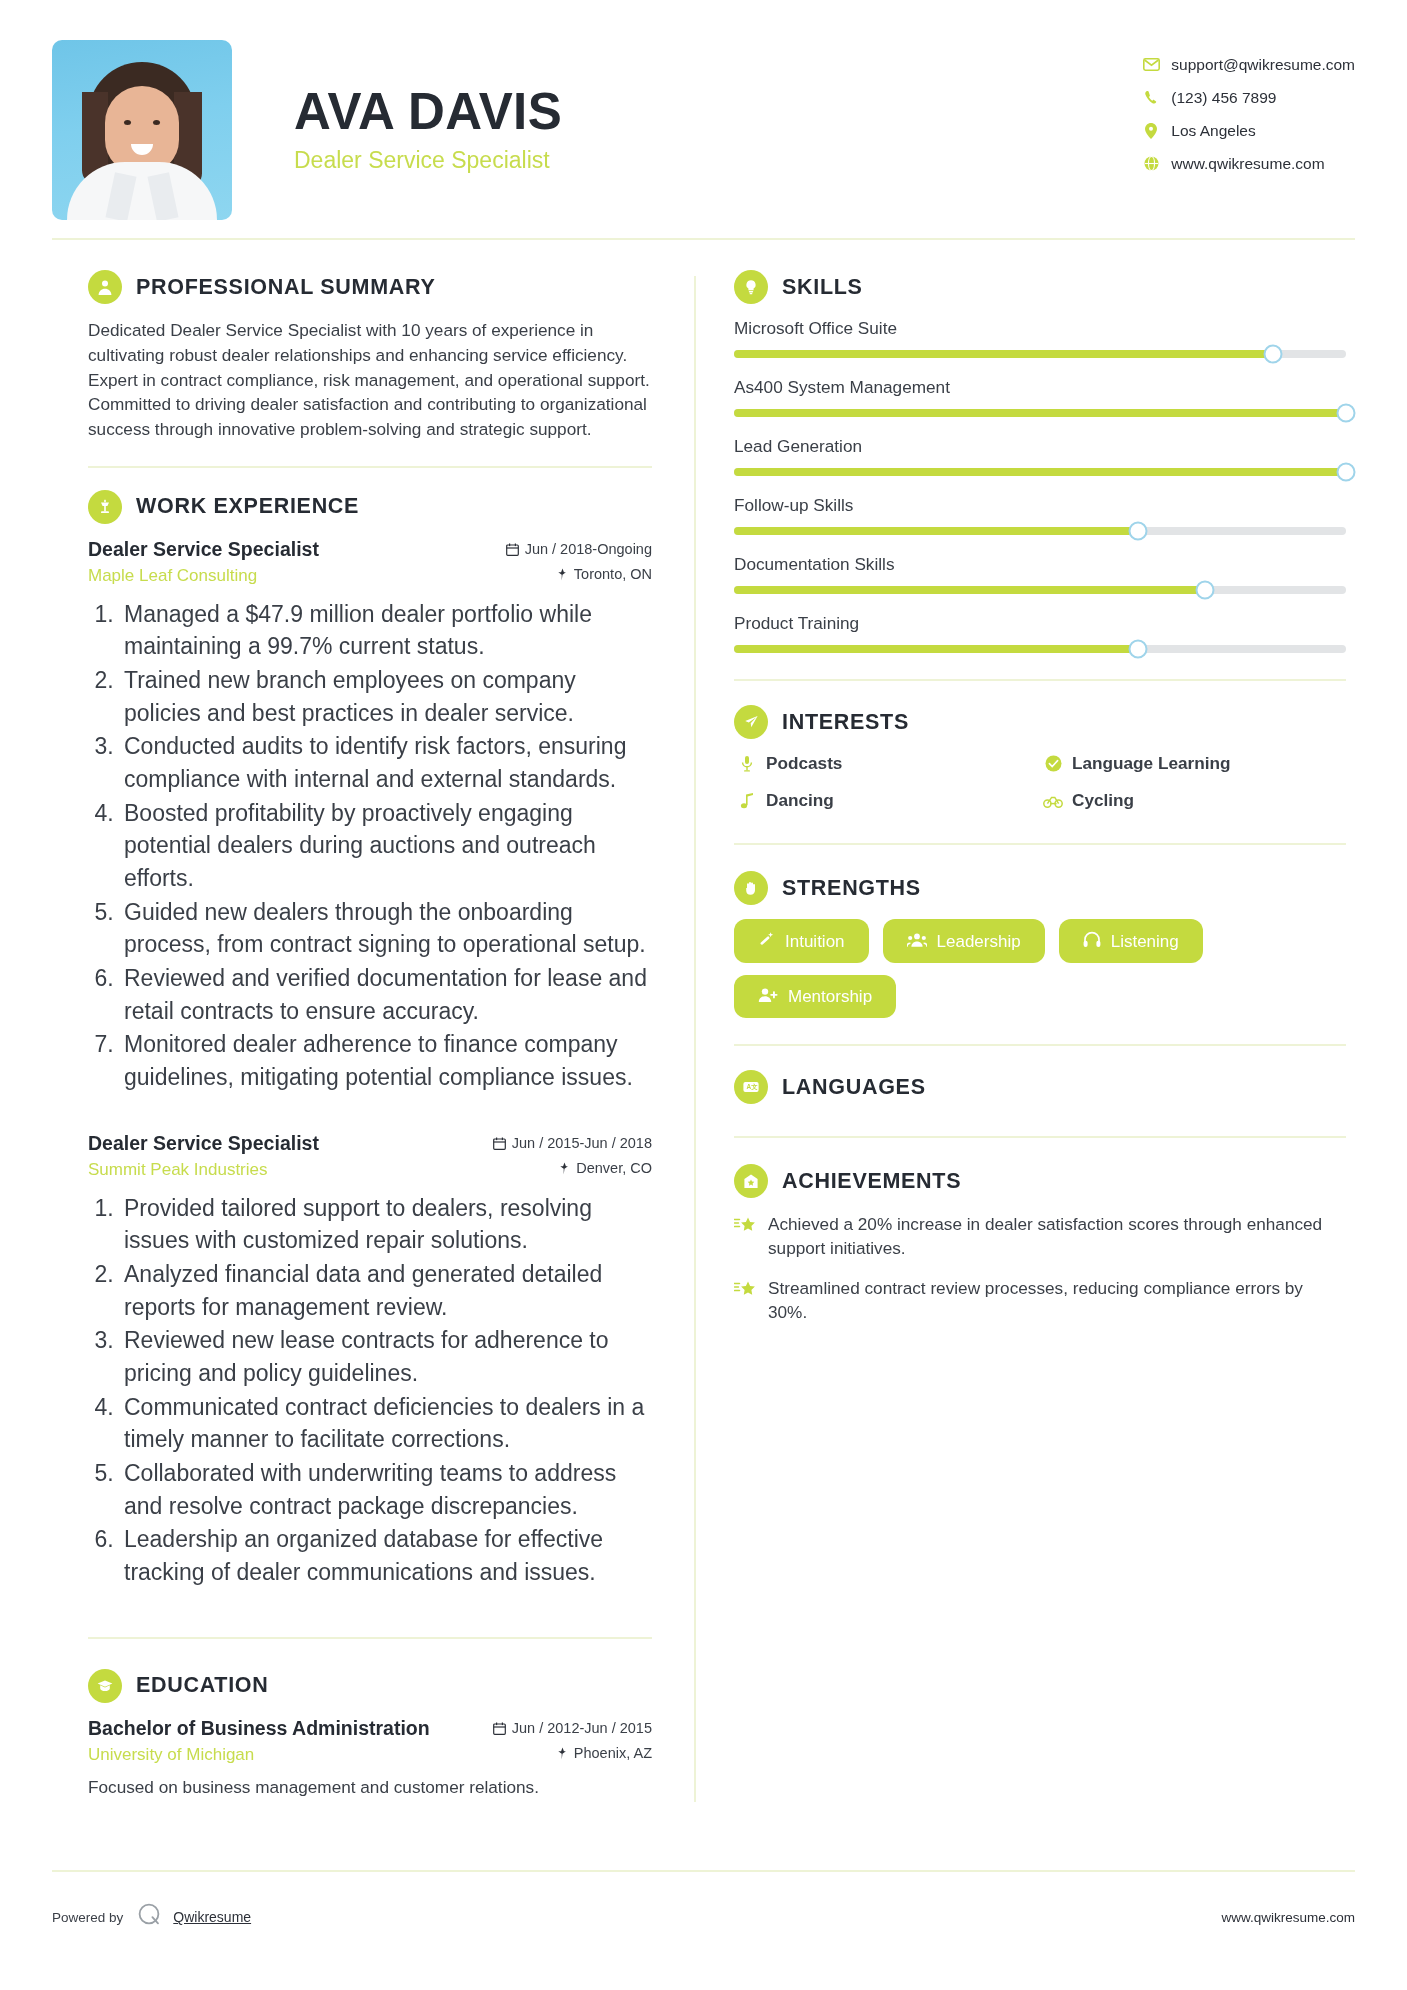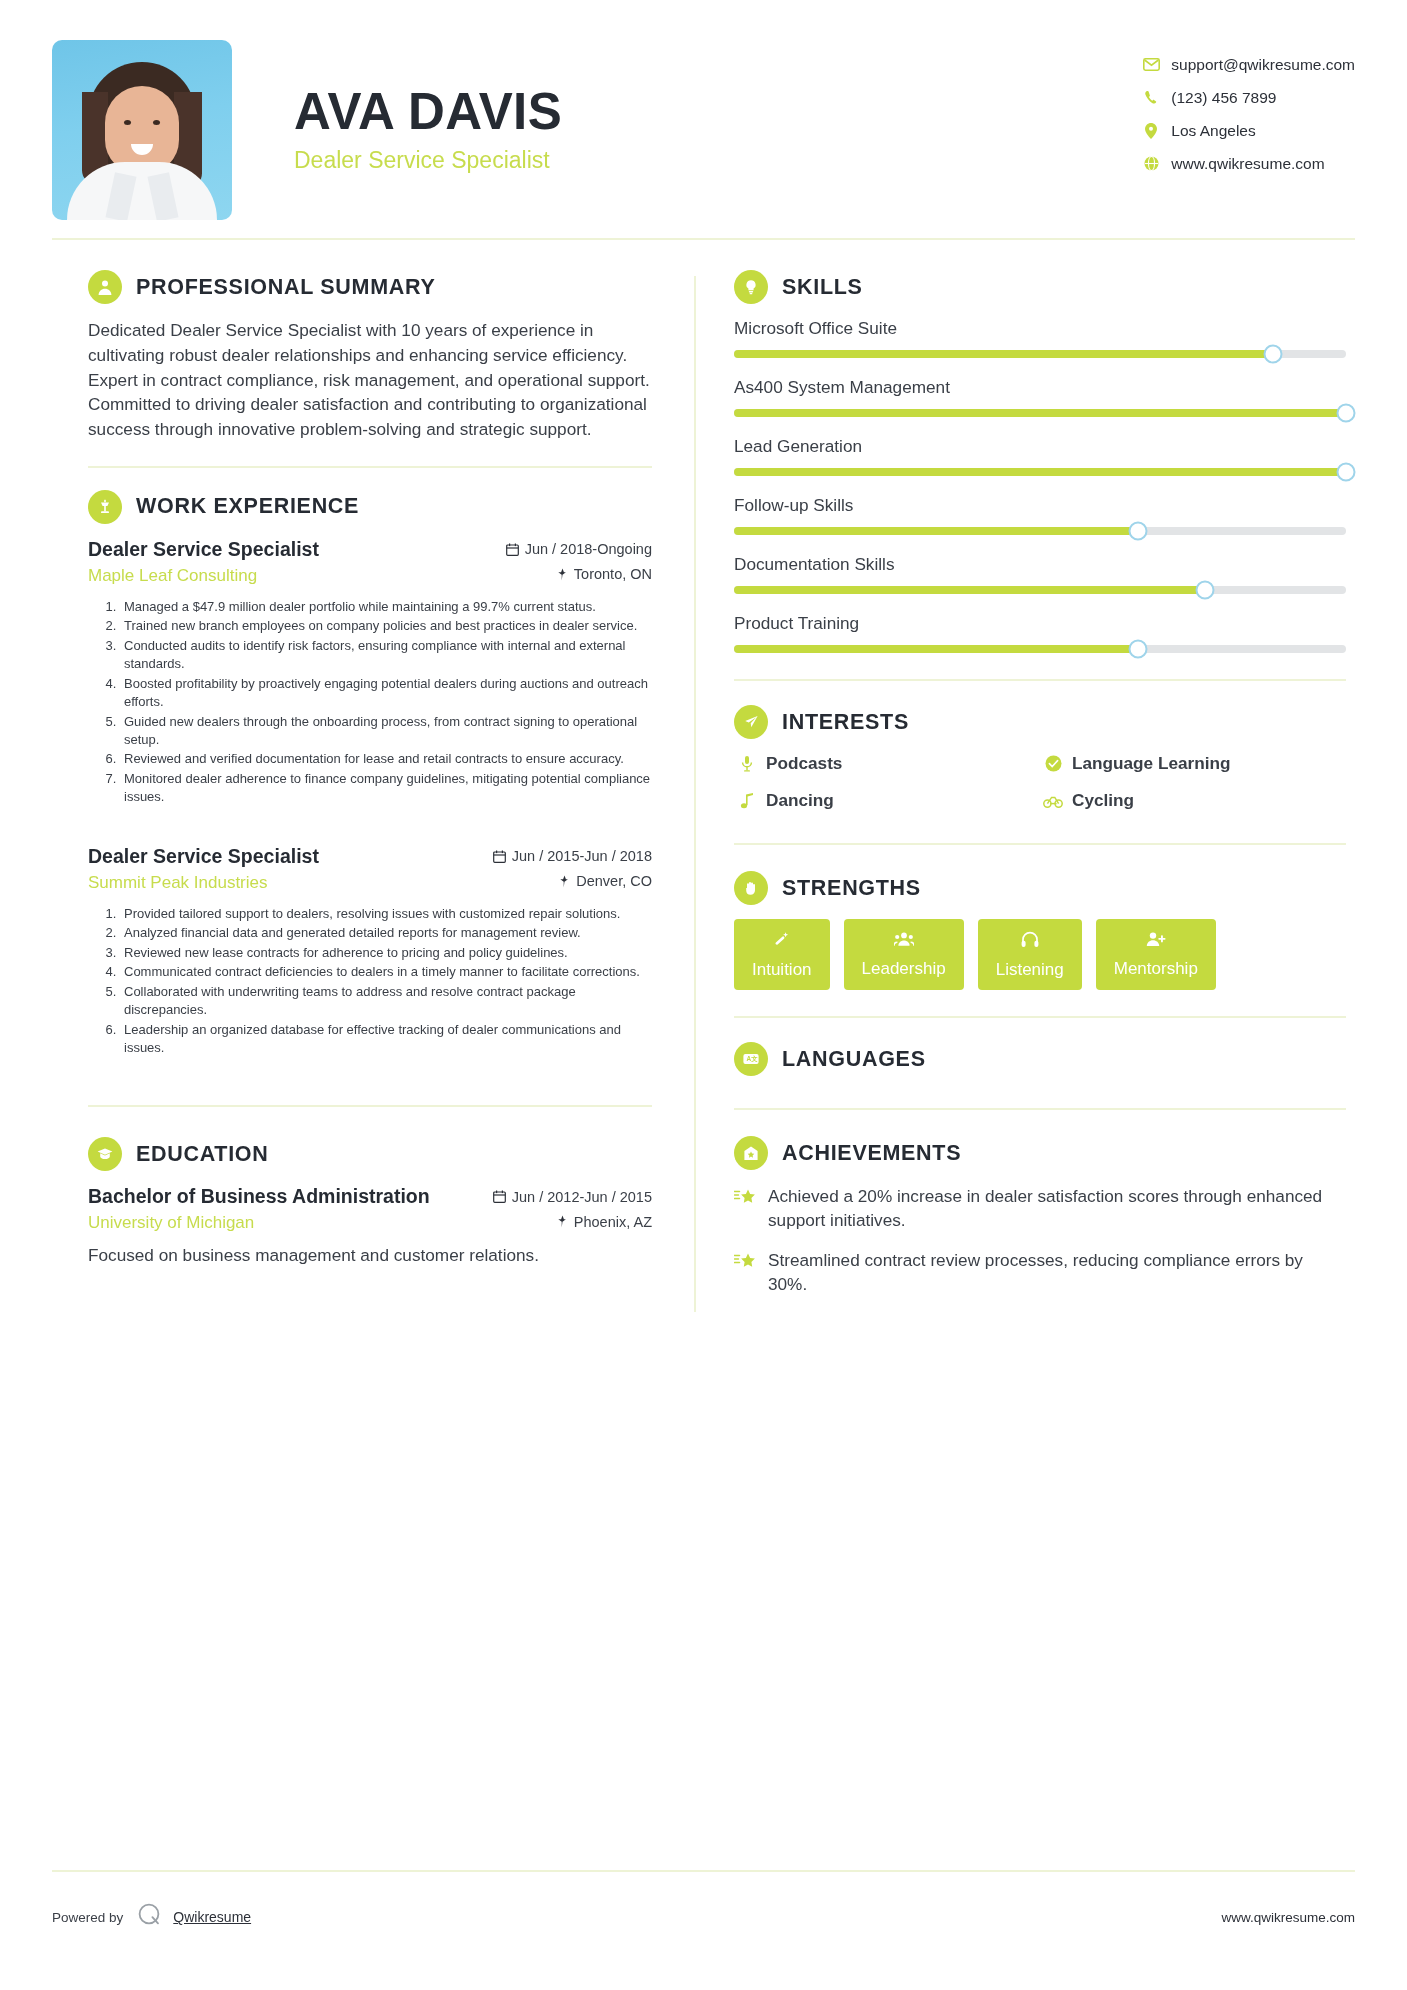--- a/index.html
+++ b/index.html
@@ -78,21 +78,21 @@
   .job-top { display: flex; align-items: baseline; }
   .job-title { font-size: 19.5px; font-weight: 600; color: #262b33; }
   .job-meta { margin-left: auto; font-size: 14.5px; color: #3a3f47; white-space: nowrap; display:flex; align-items:center; }
   .job-meta .mi { margin-right: 6px; display:inline-flex; }
   .job-sub { display: flex; align-items: baseline; margin-top: 5px; }
   .company { font-size: 17px; color: #c7dc4d; }
   .loc { margin-left: auto; font-size: 14.5px; color: #3a3f47; white-space: nowrap; display:flex; align-items:center; }
   .loc .mi { margin-right: 6px; display:inline-flex; }
 
   ol.bul { margin: 12px 0 0 0; padding-left: 32px; }
-  ol.bul li { font-size: 13px; line-height: 1.42; color: #3a3f47; margin-bottom: 1px; padding-left: 4px; }
+  ol.bul li { font-size: 23px; line-height: 1.42; color: #3a3f47; margin-bottom: 1px; padding-left: 4px; }
 
   .job-gap { height: 34px; }
 
   .edu-note { font-size: 17.2px; color: #3a3f47; margin-top: 12px; }
 
   
   .skill { margin-bottom: 19px; }
   .skill-name { font-size: 17.2px; color: #3a3f47; margin-bottom: 11px; }
   .track { position: relative; height: 8px; border-radius: 5px; background: #e2e4e6; }
   .fill { position: absolute; left: 0; top: 0; height: 8px; border-radius: 5px; background: #c4da3f; }
@@ -104,22 +104,22 @@
   
   .interests { display: flex; flex-wrap: wrap; }
   .int { width: 50%; display: flex; align-items: center; font-size: 17.2px; color: #3a3f47; margin-bottom: 16px; }
   .int .ii { width: 26px; flex: 0 0 26px; display:flex; align-items:center; justify-content:center; }
   .int .it { margin-left: 6px; font-weight: bold; }
 
   
   .strengths { display: flex; flex-wrap: wrap; gap: 12px 14px; }
   .chip {
     background: #c4da3f; color: #ffffff; font-size: 17px;
-    padding: 12px 18px; display: flex; align-items: center; gap: 10px;
-    border-radius: 4px; line-height: 1; flex-direction: column;
+    padding: 12px 24px; display: flex; align-items: center; gap: 10px;
+    border-radius: 12px; line-height: 1;
   }
 
   
   .langs { display: flex; gap: 46px; padding-left: 4px; }
   .lang { width: 92px; text-align: center; }
   .lang svg { display: block; margin: 0 auto; }
   .lang-name { font-size: 17px; color: #3a3f47; margin-top: 12px; }
 
   
   .ach { display: flex; margin-bottom: 16px; }

